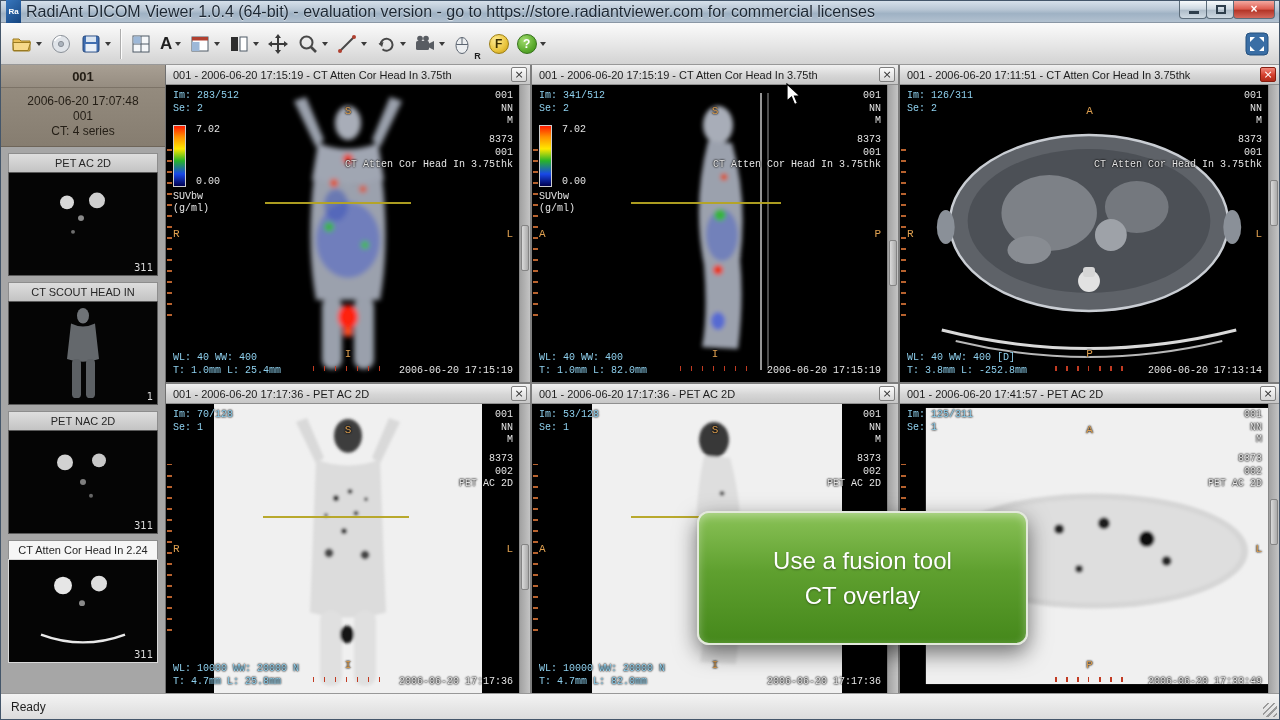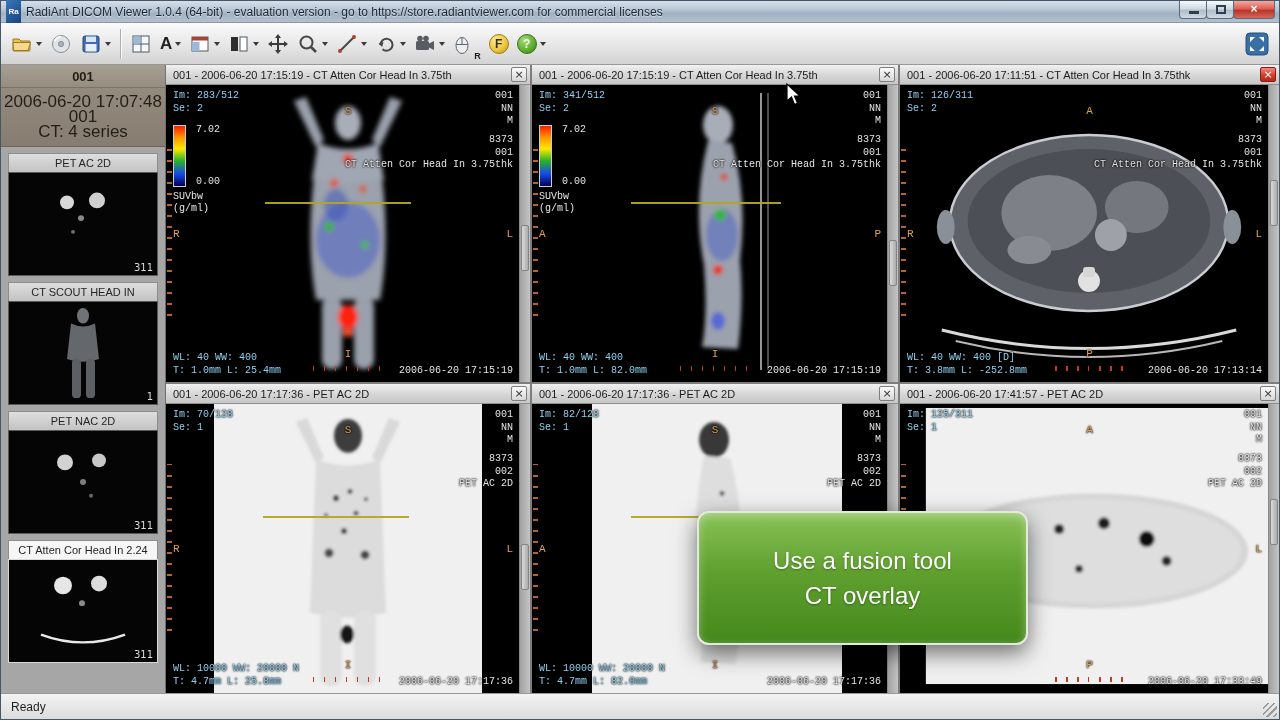--- a/index.html
+++ b/index.html
@@ -6,21 +6,21 @@
   html, body { width: 1280px; height: 720px; overflow: hidden; }
   body { font-family: "Liberation Sans", sans-serif; background: #000; position: relative; }
 
   .window { width: 1280px; height: 720px; display: flex; flex-direction: column; border: 1px solid #44566a; }
 
   
   .titlebar { height: 22px; flex: 0 0 22px; background: linear-gradient(180deg,#d6e0ea 0%,#b9c7d5 40%,#9fb2c4 60%,#b2c1d0 100%);
     display: flex; align-items: center; padding: 0 0 0 5px; gap: 5px; border-bottom: 1px solid #8a97a5; }
   .app-logo { width: 15px; height: 31px; border-radius: 3px; background: linear-gradient(135deg,#3b7cc4,#123f78);
     color: #fff; font-size: 8px; font-weight: bold; display: flex; align-items: center; justify-content: center; flex: 0 0 15px; }
-  .title-text { font-size: 12px; color: #1c2733; text-shadow: 0 1px 1px rgba(255,255,255,.65); white-space: nowrap; overflow: hidden; flex: 1; }
+  .title-text { font-size: 16px; color: #1c2733; text-shadow: 0 1px 1px rgba(255,255,255,.65); white-space: nowrap; overflow: hidden; flex: 1; }
   .win-btns { display: flex; align-self: flex-start; margin-right: 4px; }
   .win-btn { width: 28px; height: 18px; border: 1px solid #5b6b79; border-top: none; border-radius: 0 0 4px 4px;
     background: linear-gradient(180deg,#f7fafc,#ccd7e0 48%,#aebcc9 54%,#cfdae3); margin-left: -1px; position: relative; }
   .win-btn.close { width: 42px; background: linear-gradient(180deg,#f4a9a0,#dd5a4d 48%,#b33426 54%,#d4685c); }
   .min-glyph { position: absolute; left: 9px; bottom: 4px; width: 10px; height: 3px; background: #2e3e4c; }
   .max-glyph { position: absolute; left: 9px; top: 4px; width: 10px; height: 9px; border: 2px solid #2e3e4c; }
   .x-glyph { position: absolute; inset: 0; text-align: center; line-height: 16px; color: #fff; font-size: 12px; font-weight: bold; }
 
   
   .toolbar { height: 42px; flex: 0 0 42px; background: linear-gradient(180deg,#fbfbfb,#e6e6e6 55%,#d3d3d3);
@@ -35,21 +35,21 @@
   .help-circle { background: radial-gradient(circle at 35% 30%, #a3dd70, #5cab2e 60%, #3c8a16); color: #fff; border: 1px solid #35721a; }
   .mouse-letter { font-size: 9px; font-weight: bold; color: #1f1f1f; margin-left: 1px; align-self: flex-end; }
 
   
   .content { flex: 1; display: flex; min-height: 0; }
 
   
   .sidebar { width: 165px; flex: 0 0 165px; background: #a6a6a6; border-right: 1px solid #6f6f6f; overflow: hidden; }
   .patient-header { background: linear-gradient(180deg,#a89f93,#968d81); text-align: center; font-weight: bold; font-size: 13px;
     color: #241e16; padding: 4px 0 3px; border-bottom: 1px solid #7c7367; }
-  .study-block { background: linear-gradient(180deg,#948b7e,#867d70); text-align: center; font-size: 17px; color: #241e16;
+  .study-block { background: linear-gradient(180deg,#948b7e,#867d70); text-align: center; font-size: 12px; color: #241e16;
     padding: 6px 0 7px; border-bottom: 1px solid #6e6559; line-height: 15px; }
   .series-item { margin-top: 6px; }
   .series-label { margin: 0 7px; background: linear-gradient(180deg,#dedede,#c3c3c3); border: 1px solid #8d8d8d; border-bottom: none;
     font-size: 11px; color: #262626; text-align: center; padding: 3px 2px; white-space: nowrap; overflow: hidden; }
   .series-item.selected .series-label { background: #f6f6f6; }
   .thumb { margin: 0 7px; height: 104px; background: #c2410c; border: 1px solid #5a5a5a; position: relative; }
   .series-item.selected .thumb { border-color: #d8d8d8; }
   .thumb svg { width: 100%; height: 100%; display: block; }
   .thumb-count { position: absolute; right: 4px; bottom: 2px; color: #dcdcdc; font-size: 10px; font-family: "DejaVu Sans", sans-serif; }
 
@@ -578,21 +578,21 @@
             <g filter="url(#b4)">
               <ellipse cx="182" cy="36" rx="15" ry="18" fill="#383838"></ellipse>
               <path d="M172 52 Q158 120 170 180 Q174 228 168 260 L204 262 Q210 212 206 172 Q214 112 198 54 Z" fill="#dedede"></path>
               <circle cx="186" cy="120" r="3" fill="#3a3a3a"></circle>
               <circle cx="182" cy="160" r="4" fill="#404040"></circle>
               <circle cx="190" cy="90" r="2.5" fill="#444444"></circle>
               <ellipse cx="184" cy="232" rx="6" ry="8" fill="#1a1a1a"></ellipse>
             </g>
           </svg>
           <div class="ov ov-im c-cyan">
-            <div>Im: 82/128</div>
+            <div>Im: 53/128</div>
               <div>Se: 1</div>
           </div>
           <div class="ov ov-pt c-white">
             <div>001</div>
               <div>NN</div>
               <div>M</div>
           </div>
           <div class="ov ov-series c-white">
             <div>8373</div>
               <div>002</div>

